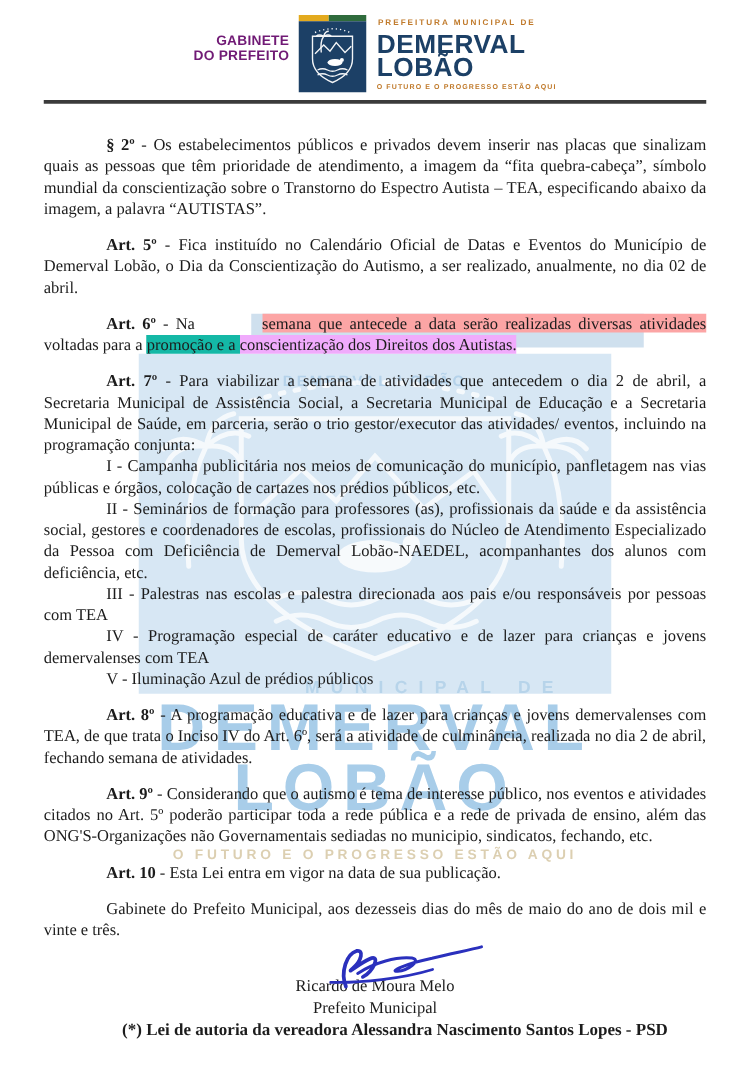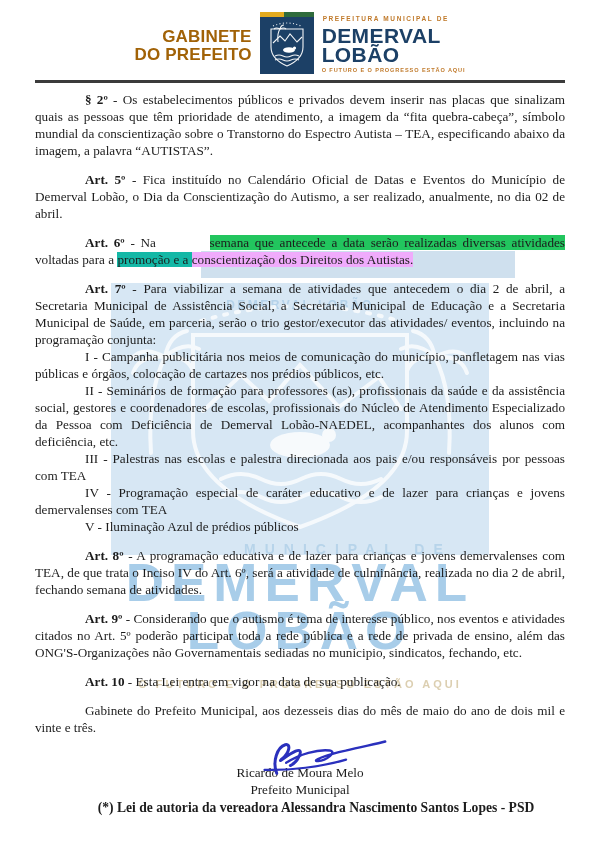--- a/index.html
+++ b/index.html
@@ -14,22 +14,22 @@
   }
   
   .header{
     position:relative;z-index:2;
     display:flex;justify-content:center;align-items:flex-start;
     padding-top:12px;height:66px;
   }
   .office{
     text-align:right;
     font-family:"Liberation Sans","DejaVu Sans",sans-serif;
-    font-weight:800;font-size:17px;line-height:1.08;
-    color:#a16207;letter-spacing:.2px;
+    font-weight:800;font-size:11px;line-height:1.08;
+    color:#701a75;letter-spacing:.2px;
     margin-top:16px;margin-right:7px;
   }
   .crest{flex:0 0 auto;margin-right:7px;}
   .brand{display:flex;flex-direction:column;line-height:1;}
   .brand-eyebrow{
     font-family:"Liberation Sans",sans-serif;font-weight:700;
     font-size:6.5px;letter-spacing:1.6px;color:#c07a2b;margin:4px 0 2px 1px;
   }
   .brand-name{
     font-family:"Liberation Sans",sans-serif;font-weight:800;
@@ -60,24 +60,24 @@
     font-size:11px;font-weight:700;letter-spacing:3px;color:#d6c7a4;opacity:.85;}
 
   
   .doc{
     position:relative;z-index:1;
     padding:8px 35px 0 35px;
     font-size:13.2px;line-height:17px;
     text-align:justify;
   }
   .para{margin:12px 0 0 0;text-indent:50px;}
-  .para.first{margin-top:0;}
+  .para.first{margin-top:16px;}
   .para.item{margin-top:0;}
   .para b{font-weight:700;}
-  .hl-paleyellow{background:#22c55e;margin-left:48px;}
+  .hl-paleyellow{background:#fca5a5;margin-left:48px;}
   .hl-yellow{background:#14b8a6;}
   .hl-blue{background:#f0abfc;}
 
   
   .sigblock{position:relative;z-index:1;text-align:center;margin-top:2px;}
   .signature{display:block;margin:0 auto -16px auto;transform:rotate(-3deg) translateX(14px);}
   .sig-name{font-size:13.2px;line-height:17px;}
   .sig-title{font-size:13.2px;line-height:17px;}
   .footnote{font-size:13.6px;font-weight:700;text-align:center;margin-top:2px;margin-left:32px;}
 </style>

